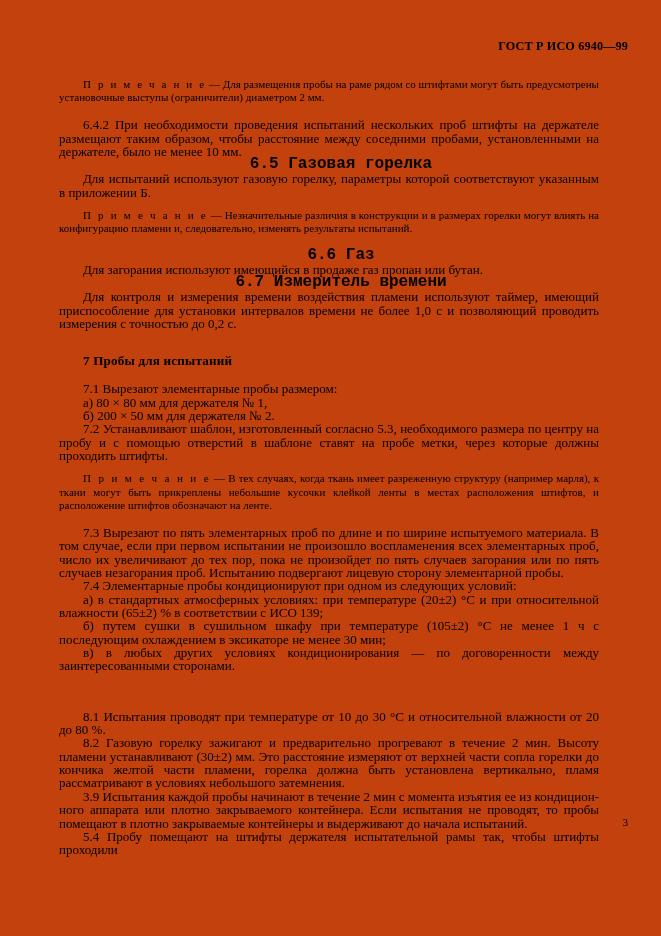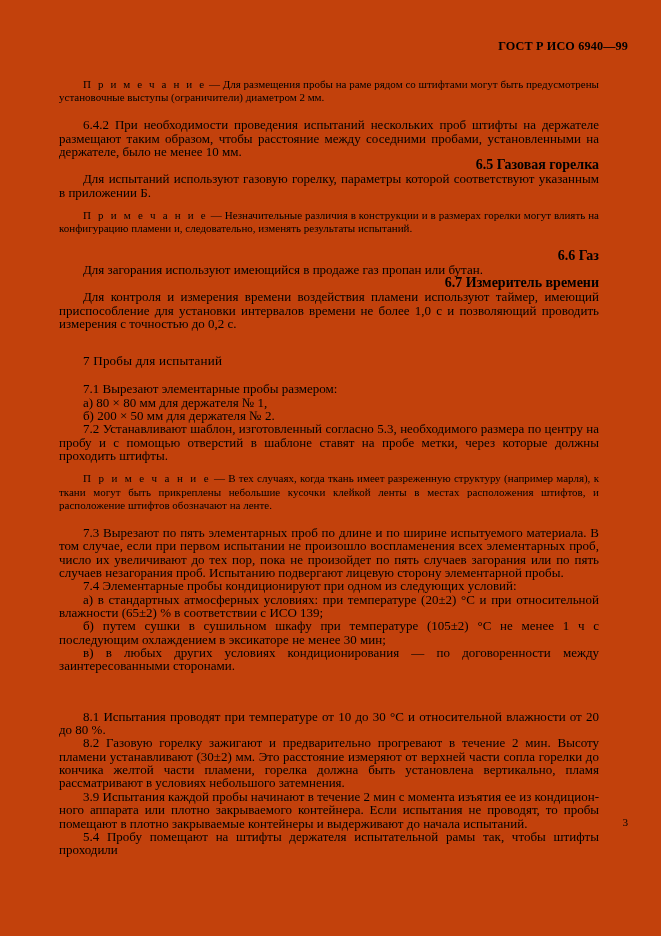--- a/index.html
+++ b/index.html
@@ -53,27 +53,28 @@
     font-size: 11px;
     line-height: 13.2px;
     text-align: justify;
   }
   .note .lbl {
     letter-spacing: 2.1px;
   }
   .sub-head {
     text-indent: 24px;
     font-weight: bold;
-    font-size: 14px;
+    font-size: 16px;
     line-height: 13.8px;
-    text-align: right;
+    text-align: center;
+    font-family: Liberation Mono, monospace;
   }
   .sec-head {
     text-indent: 24px;
-    font-weight: normal;
+    font-weight: bold;
     font-size: 13.1px;
     line-height: 15px;
     text-align: left;
     letter-spacing: 0.2px;
   }
   .gap-m { height: 10px; }
   .gap-l { height: 14px; }
   .gap-xxl { height: 23px; }
   .footer {
     position: absolute;

